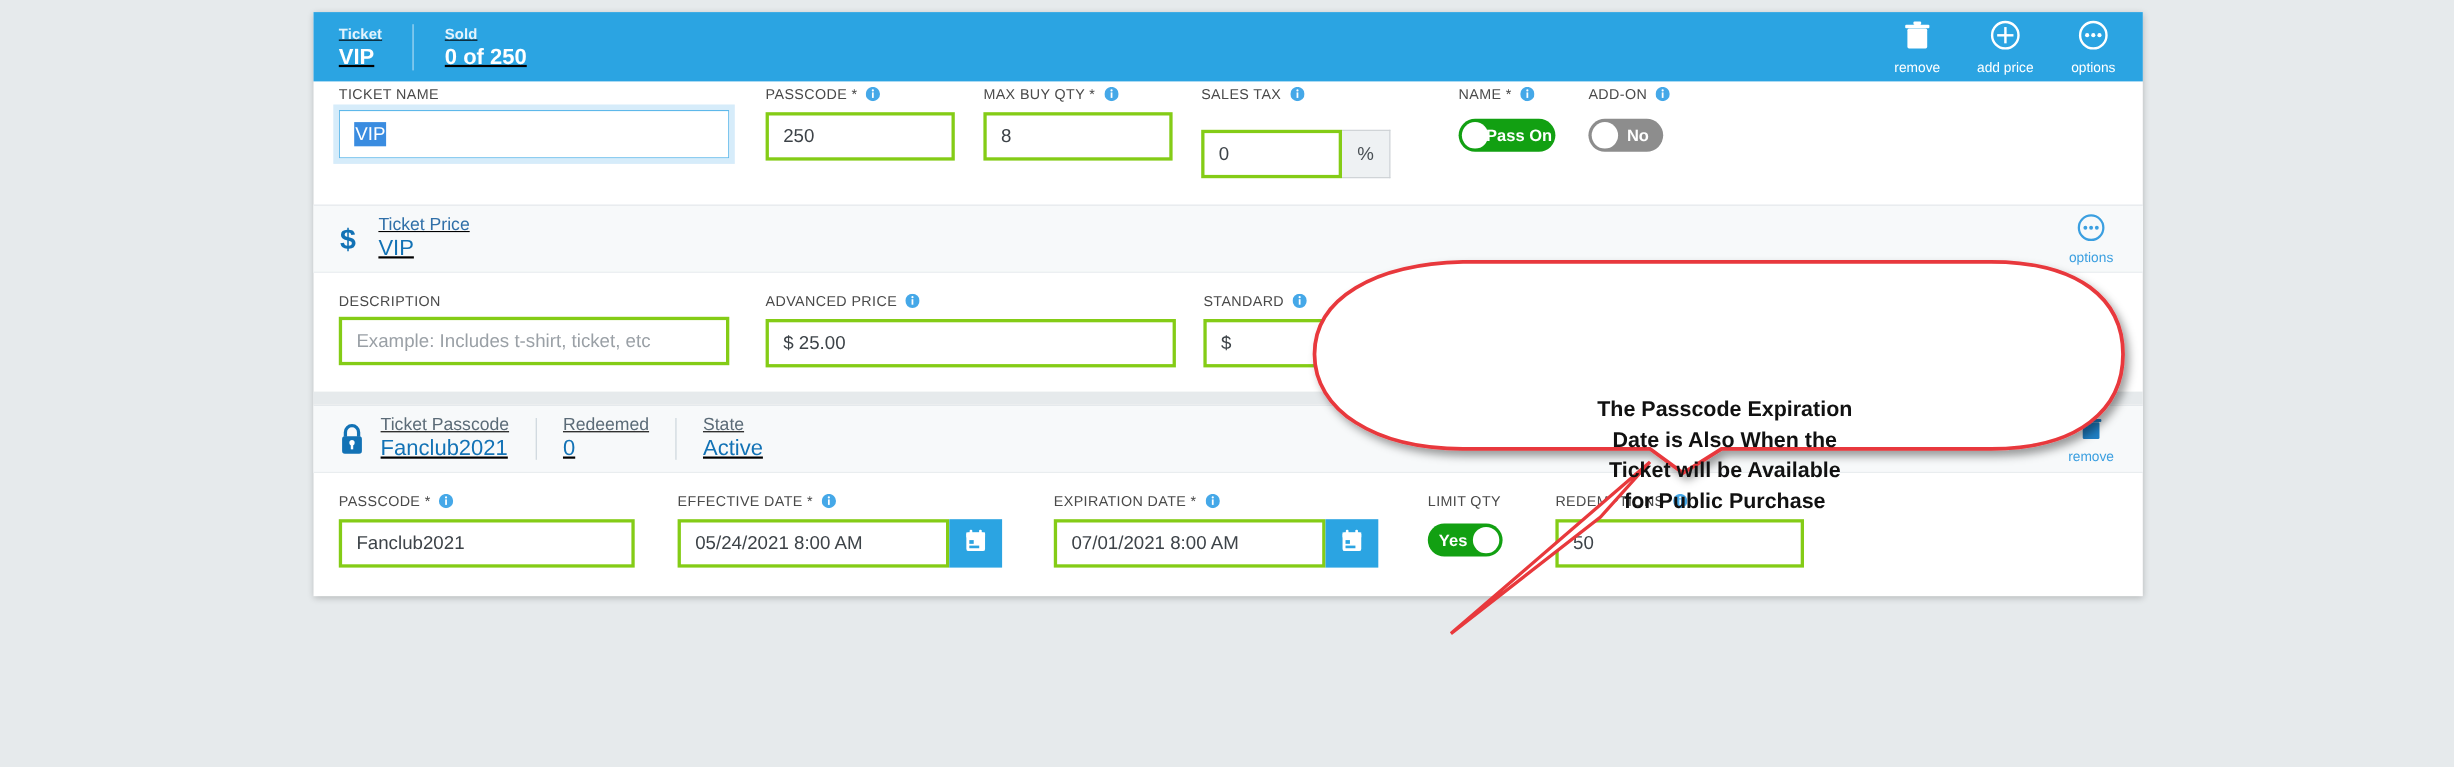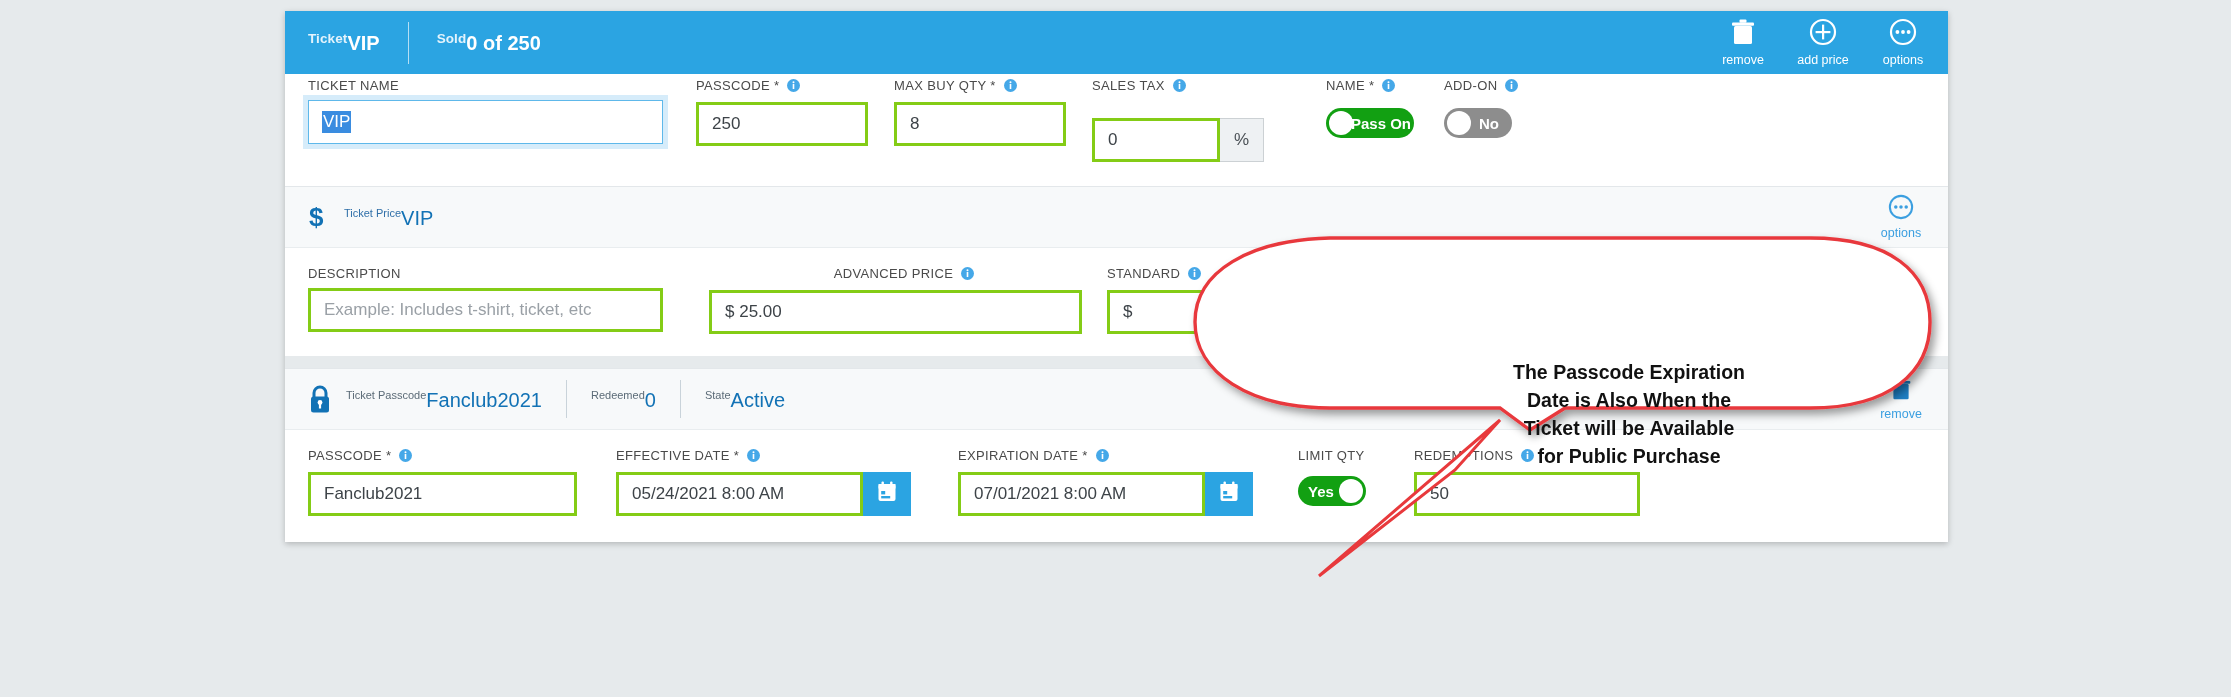--- a/index.html
+++ b/index.html
@@ -23,21 +23,21 @@
 
   
   .ticket-header {
     background: #2ba4e2;
     height: 63px;
     display: flex;
     align-items: center;
     padding: 0 0 0 23px;
     position: relative;
   }
-  .hdr-block { display: flex; justify-content: space-between; }
+  .hdr-block { display: flex; flex-direction: column; justify-content: space-between; text-decoration: underline; }
   .hdr-label {
     color: #e3f3fc; font-size: 13.5px; font-weight: bold;
     letter-spacing: .1px; line-height: 17px;
   }
   .hdr-value {
     color: #ffffff; font-size: 20px; font-weight: bold;
     line-height: 24px; margin-top: 1px;
   }
   .hdr-divider {
     width: 1px; height: 42px; background: rgba(255,255,255,.65);
@@ -133,21 +133,21 @@
   .sect-head {
     background: #f7f9fa;
     border-top: 1px solid #e3e7ea;
     border-bottom: 1px solid #e9edef;
     height: 62px;
     display: flex; align-items: center;
     padding-left: 23px;
     position: relative;
   }
   .sect-icon { margin-right: 14px; display: flex; align-items: center; }
-  .s-label { font-size: 11px; color: #2f6fa8; line-height: 16px; }
+  .s-label { font-size: 16px; color: #2f6fa8; line-height: 16px; }
   .s-label.gray { color: #5b6b77; }
   .s-value { font-size: 20px; color: #1272b5; line-height: 24px; margin-top: 1px; }
   .s-divider { width: 1px; height: 38px; background: #c9d3da; margin: 0 24px; }
   .sect-actions {
     position: absolute; right: 18px; top: 0; height: 100%;
     display: flex; align-items: center;
   }
   .sect-action {
     display: flex; flex-direction: column; align-items: center;
     cursor: pointer; width: 58px;
@@ -340,21 +340,21 @@
   </div>
 
   <div class="form-row" style="padding-top:18px;padding-bottom:22px;">
     <div class="field" style="width:380px;">
       <span class="field-label">DESCRIPTION</span>
       <div class="inp placeholder" style="width:355px;">
         <span>Example: Includes t-shirt, ticket, etc</span>
       </div>
     </div>
 
-    <div class="field" style="width:390px;margin-left:21px;text-align:center;">
+    <div class="field" style="width:390px;margin-left:8px;">
       <span class="field-label">
         <span>ADVANCED PRICE</span>
         <span class="info-dot">
           <svg width="13" height="13" viewBox="0 0 13 13">
               <circle cx="6.5" cy="6.5" r="6.5" fill="#45a8e8"></circle>
               <rect x="5.7" y="5" width="1.6" height="5" fill="#fff"></rect>
               <circle cx="6.5" cy="3.2" r="1" fill="#fff"></circle>
             </svg>
         </span>
       </span>
@@ -543,18 +543,18 @@
              L1530,430
              L1500,408
              L1330,408
              C1250,408 1195,373 1195,322 Z" fill="#ffffff" stroke="#e8393c" stroke-width="3.4"></path>
   </g>
   <g>
     <path d="M1319,576 L1500,420 L1455,470 Z" fill="#ffffff" stroke="#e8393c" stroke-width="3"></path>
   </g>
 </svg>
 
-<div class="callout-text" style="left:1459px; top:358px; width:340px;">
+<div class="callout-text" style="left:1398px; top:358px; width:340px;">
   <div>The Passcode Expiration</div>
   <div>Date is Also When the</div>
   <div>Ticket will be Available</div>
   <div>for Public Purchase</div>
 </div>
 
 </body></html>

